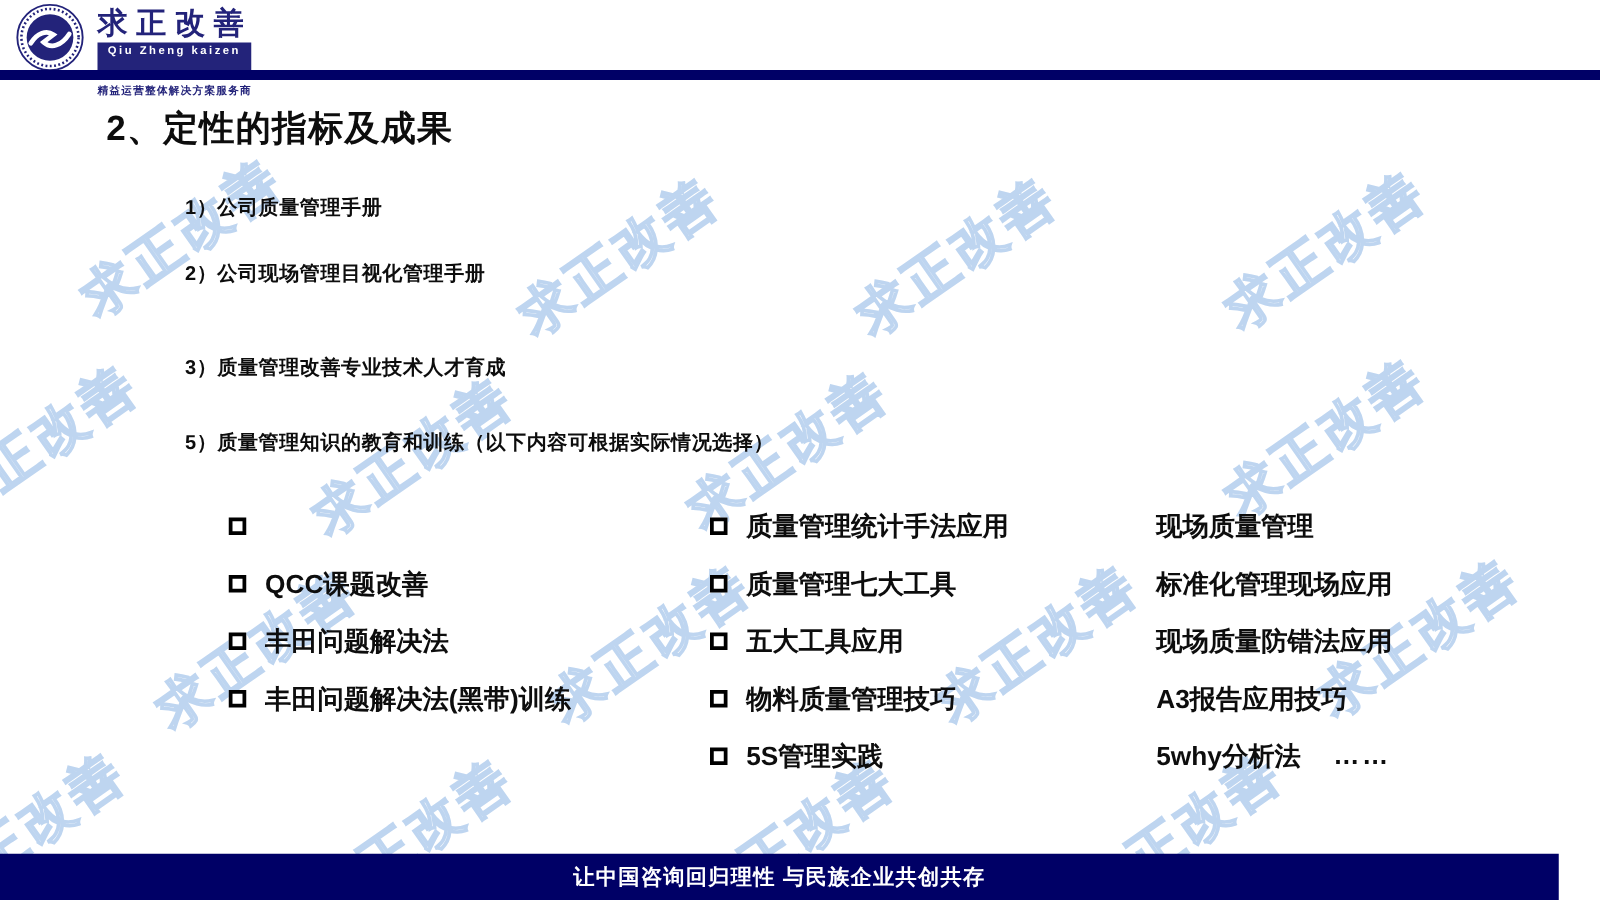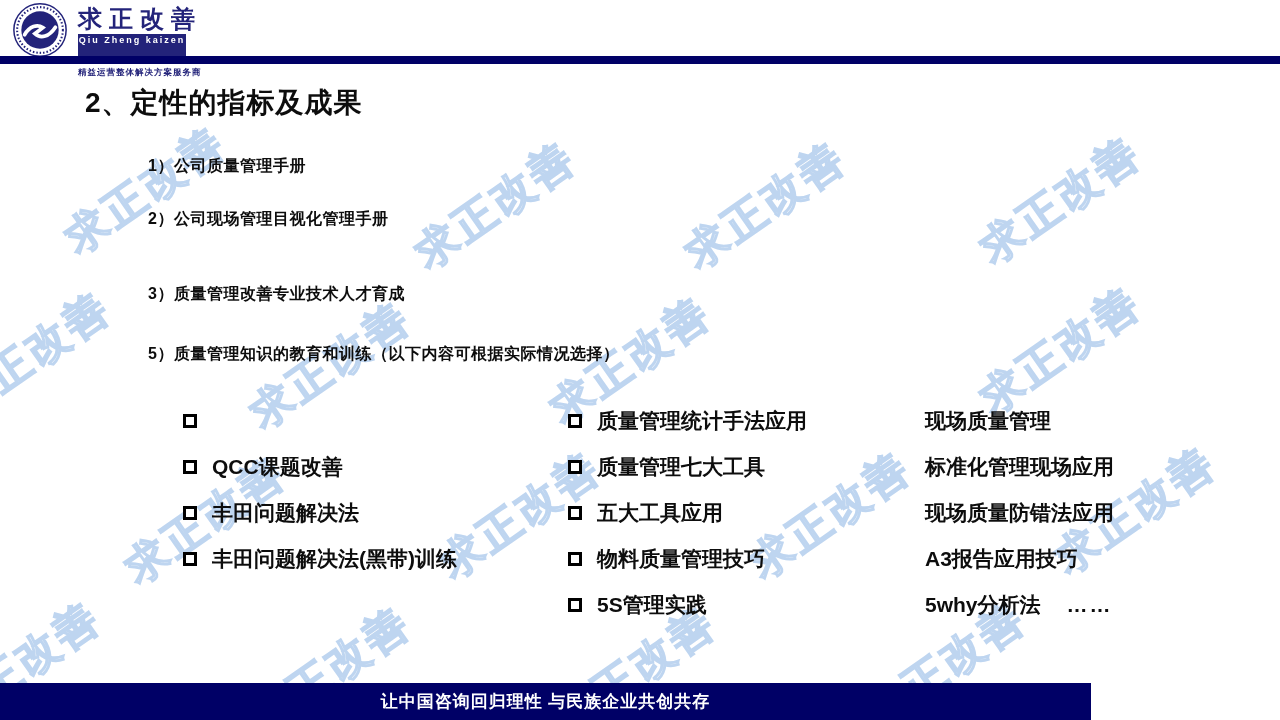--- a/index.html
+++ b/index.html
@@ -18,21 +18,21 @@
   .logo-wrap { position: absolute; left: 12px; top: 2px; display: flex; align-items: flex-start; }
   .logo-circle { width: 56px; height: 56px; }
   .logo-textblock { margin-left: 10px; margin-top: 4px; width: 150px; }
   .logo-name {
     font-size: 24px; font-weight: bold; color: #23237a;
     letter-spacing: 7px; line-height: 26px; white-space: nowrap;
   }
   .logo-sub {
     margin-top: 2px; background: #23237a; color: #ffffff;
     font-size: 9px; font-weight: bold; letter-spacing: 2px;
-    text-align: center; padding: 1px 0 12px 0; width: 108px;
+    text-align: center; padding: 1px 0 12px 0; width: 123px;
   }
   .logo-tagline {
     margin-top: 10px; color: #23237a; font-size: 8.5px; font-weight: bold;
     letter-spacing: 1px; white-space: nowrap;
   }
 
   .top-rule { position: absolute; left: 0; top: 56px; width: 1280px; height: 8px; background: #000066; z-index: 5; }
 
   
   .wm-layer { position: absolute; inset: 0; z-index: 1; pointer-events: none; }
@@ -71,21 +71,21 @@
     width: 14px; height: 14px; border: 3px solid #000000;
     margin-right: 15px; flex: 0 0 auto; background: #ffffff;
   }
   .check-label {
     font-size: 21px; font-weight: bold; color: #0d0d0d; white-space: nowrap;
   }
   .ellipsis-trail { margin-left: 26px; font-size: 21px; font-weight: bold; color: #0d0d0d; letter-spacing: 2px; }
 
   
   .footer {
-    position: absolute; left: 0; bottom: 0; width: 1091px; height: 37px;
+    position: absolute; left: 0; bottom: 0; width: 1247px; height: 37px;
     background: #000066; z-index: 5;
     display: flex; align-items: center; justify-content: center;
   }
   .footer-text {
     color: #ffffff; font-size: 17px; font-weight: bold; letter-spacing: 1px;
   }
 </style>
 </head>
 <body>
 

